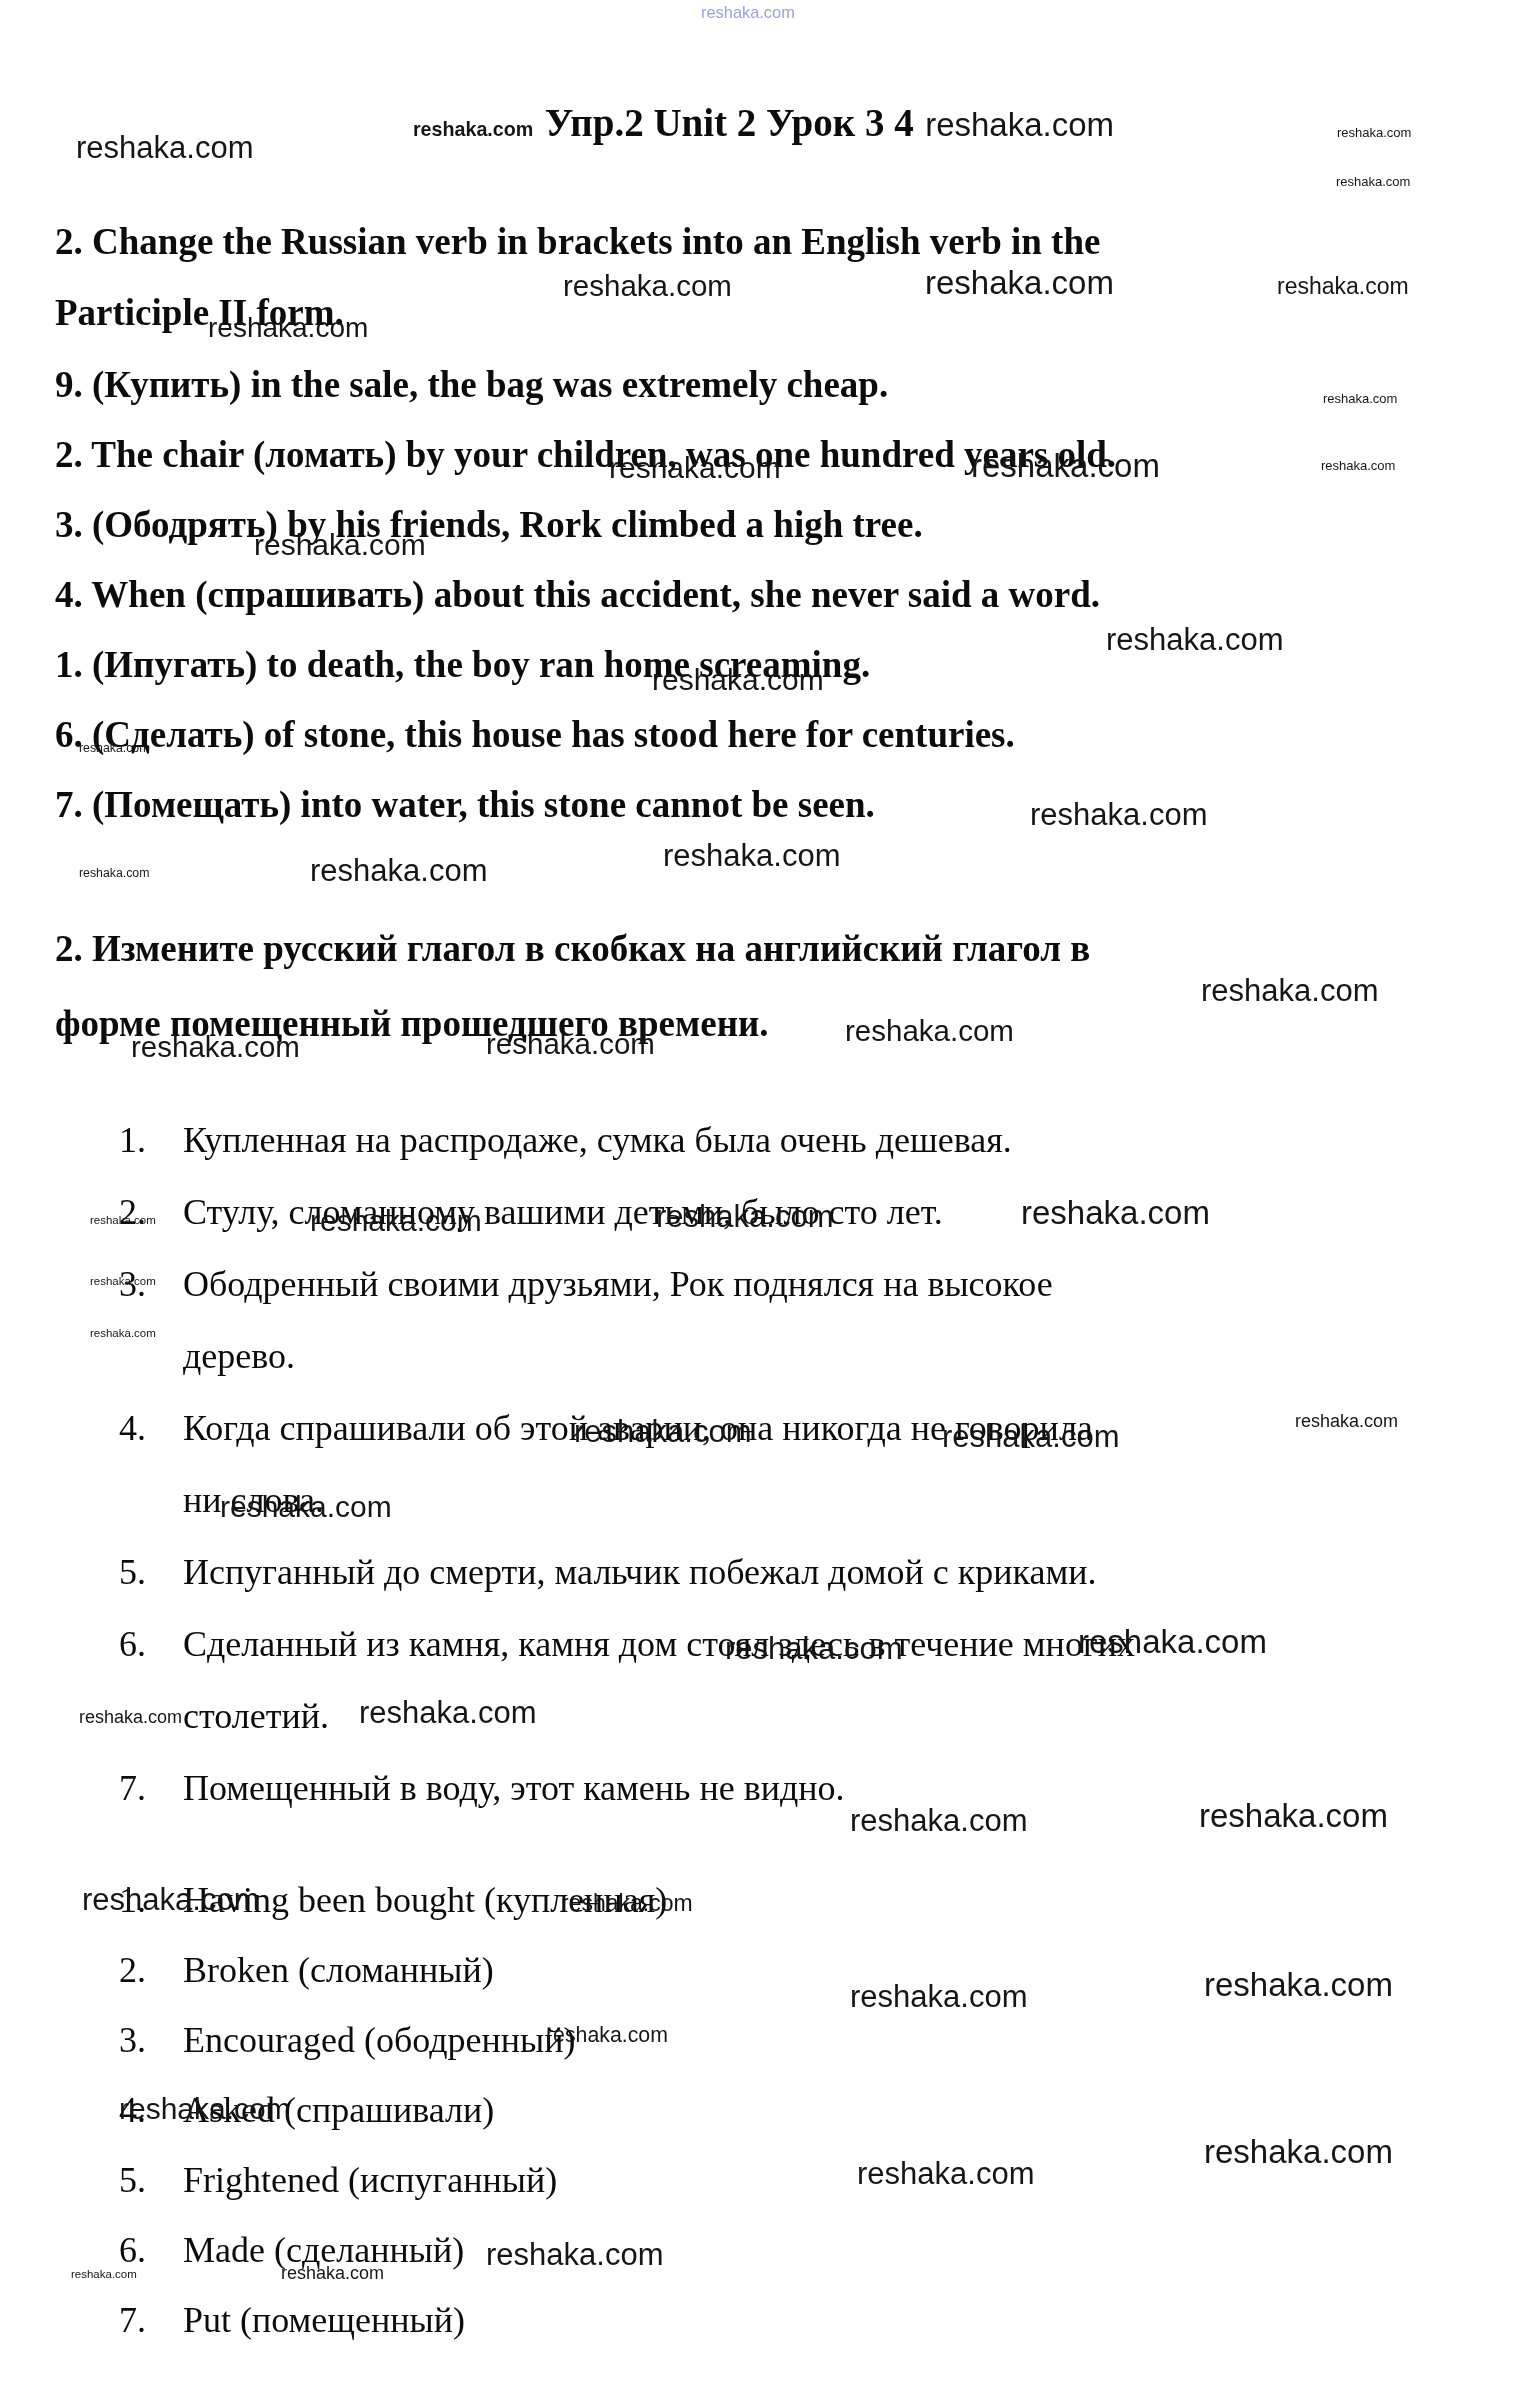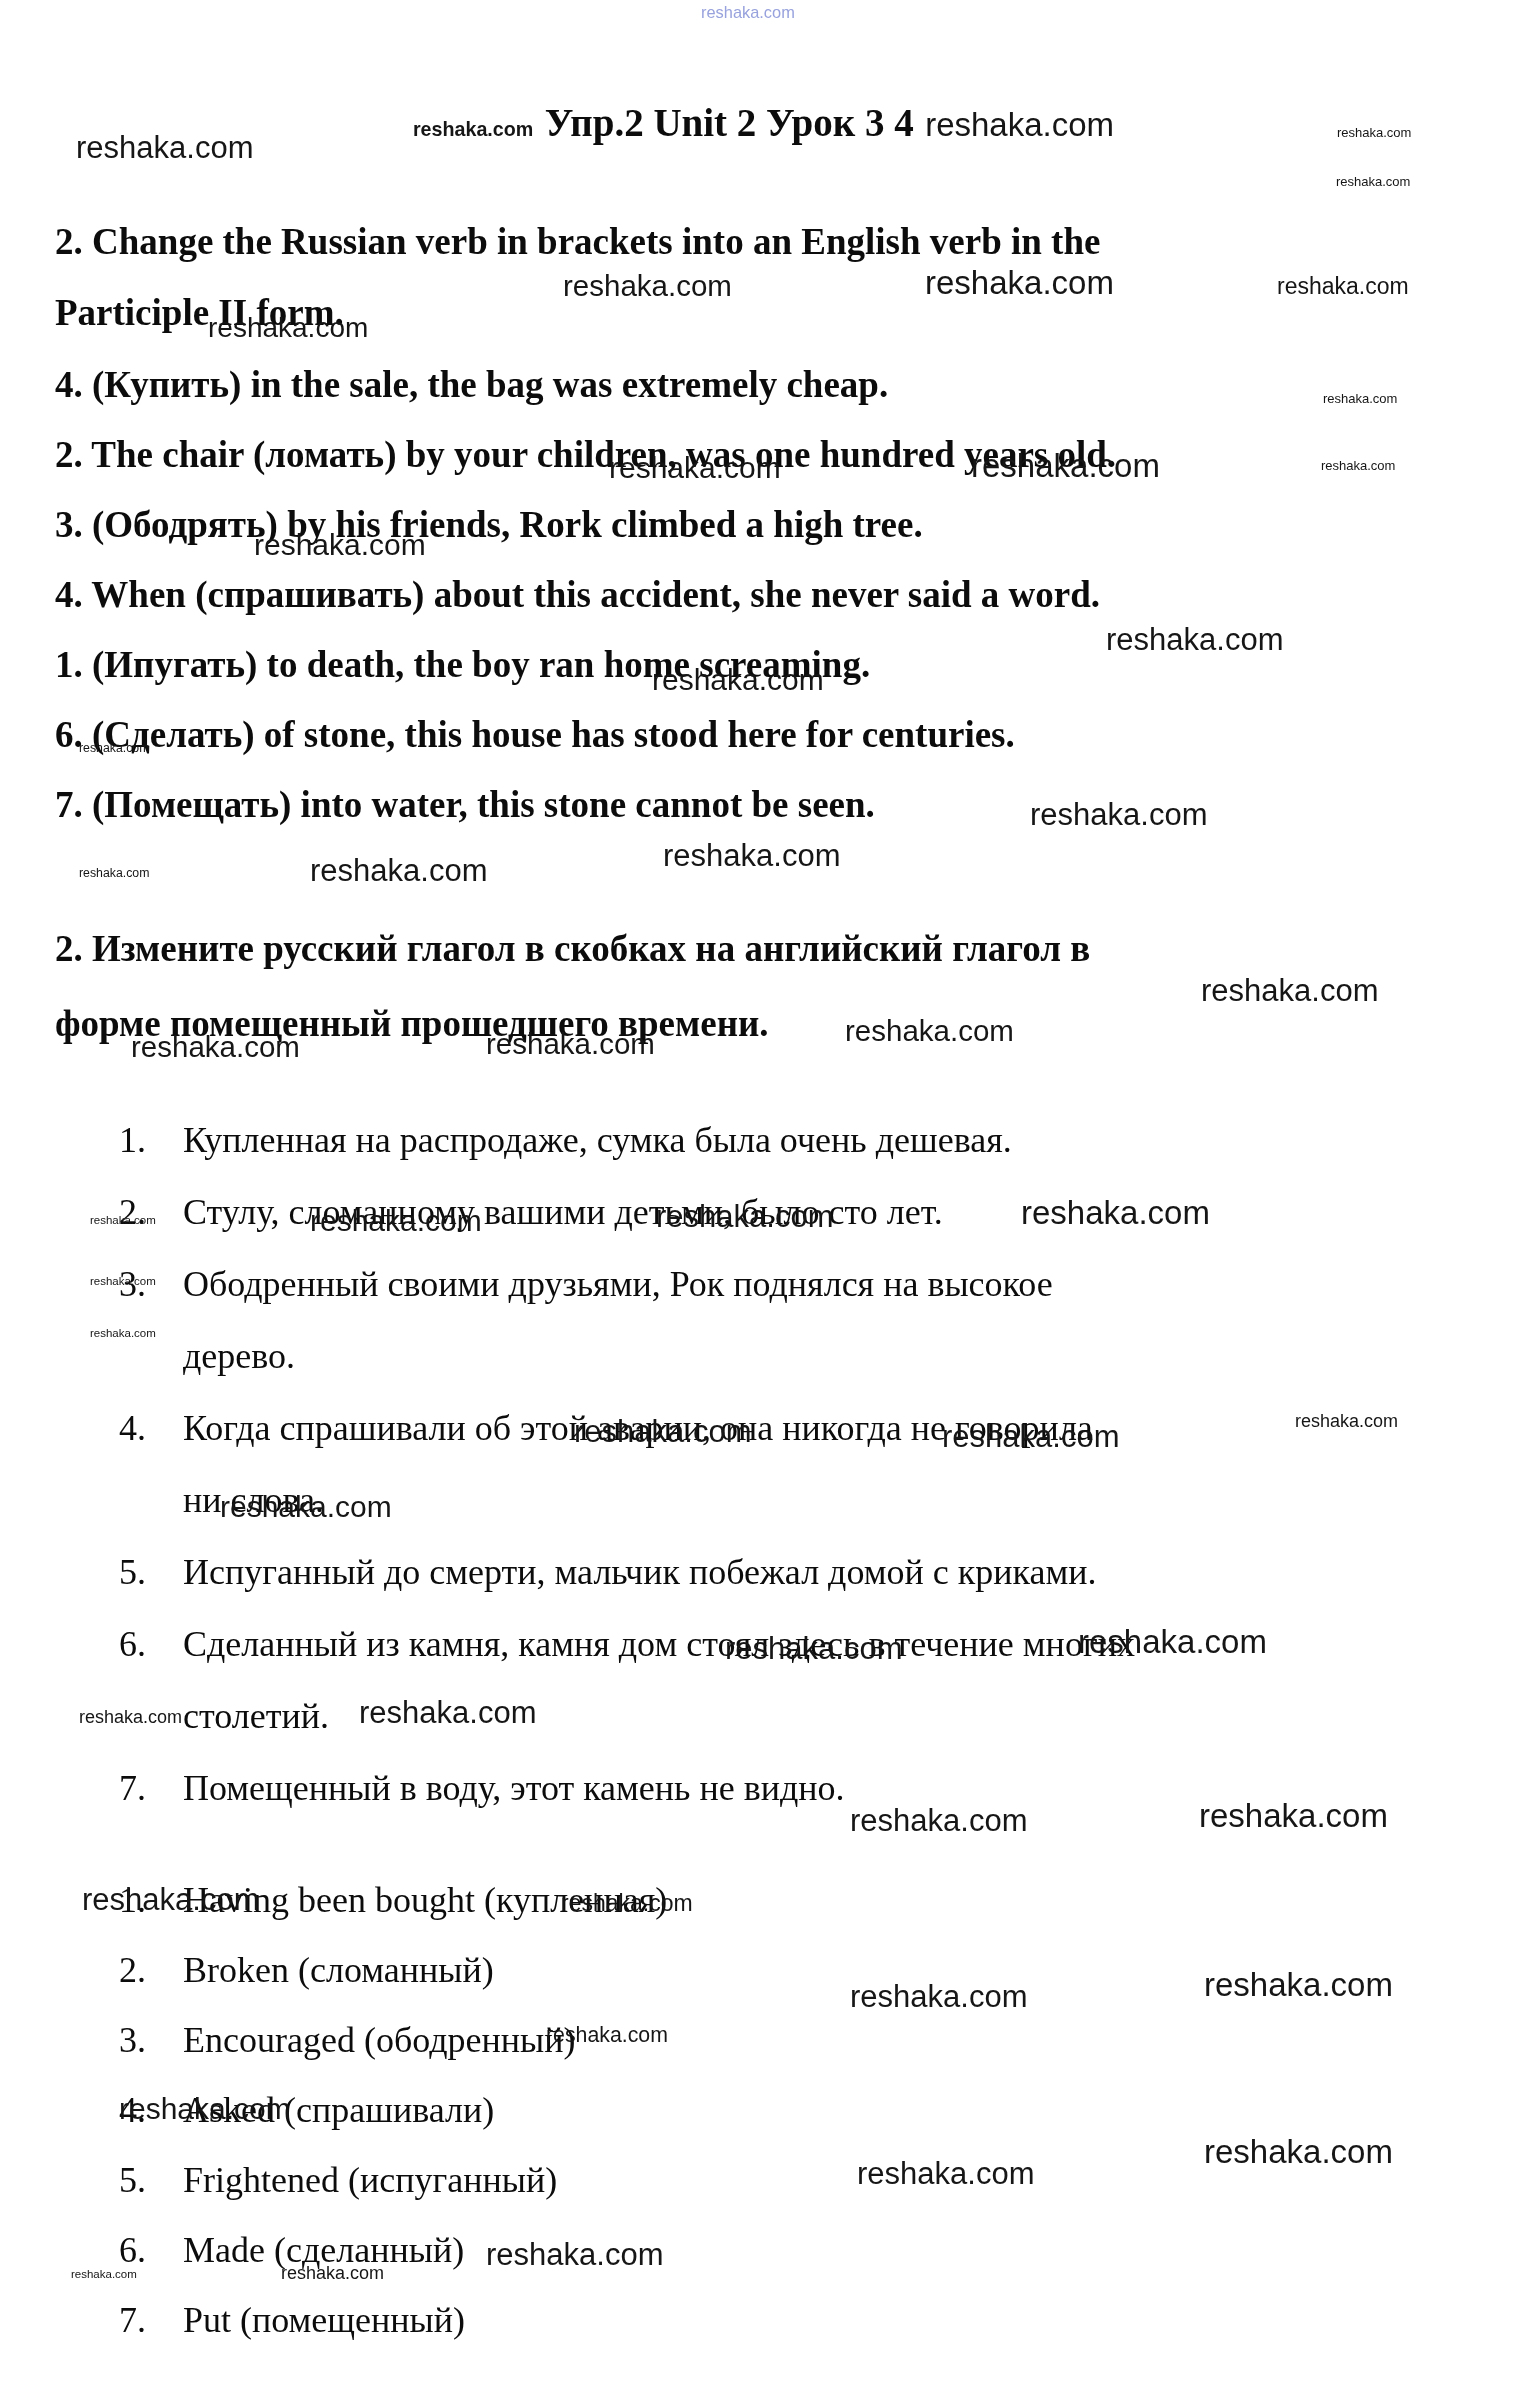--- a/index.html
+++ b/index.html
@@ -104,21 +104,21 @@
     <h1>Упр.2 Unit 2 Урок 3 4</h1>
     <span class="wm-inline-lg">reshaka.com</span>
   </div>
 
   <div class="en-heading">
     <div>2. Change the Russian verb in brackets into an English verb in the</div>
     <div>Participle II form.</div>
   </div>
 
   <div class="en-list">
-    <div class="en-item">4. (Купить) in the sale, the bag was extremely cheap.</div>
+    <div class="en-item">9. (Купить) in the sale, the bag was extremely cheap.</div>
     <div class="en-item">2. The chair (ломать) by your children, was one hundred years old.</div>
     <div class="en-item">3. (Ободрять) by his friends, Rork climbed a high tree.</div>
     <div class="en-item">4. When (спрашивать) about this accident, she never said a word.</div>
     <div class="en-item">1. (Ипугать) to death, the boy ran home screaming.</div>
     <div class="en-item">6. (Сделать) of stone, this house has stood here for centuries.</div>
     <div class="en-item">7. (Помещать) into water, this stone cannot be seen.</div>
   </div>
 
   <div class="ru-heading">
     <div>2. Измените русский глагол в скобках на английский глагол в</div>

